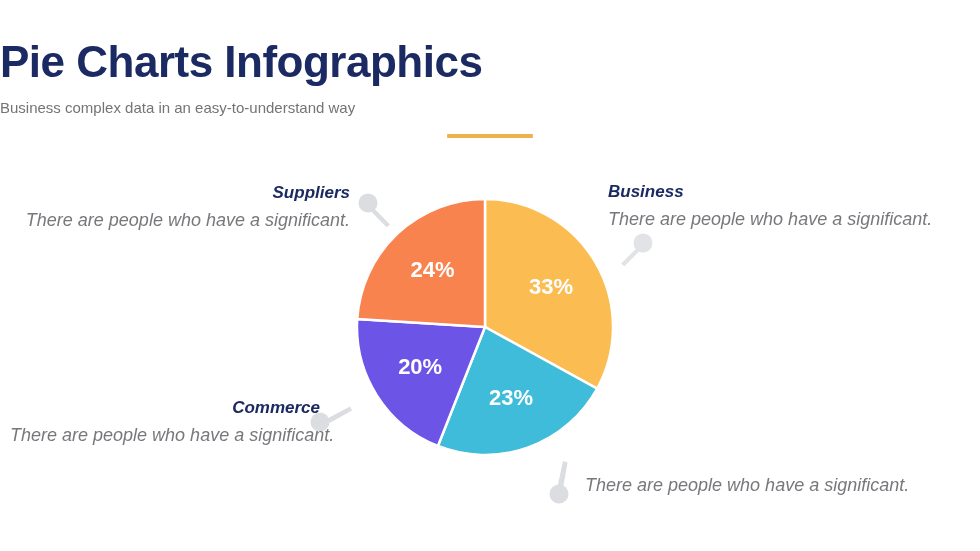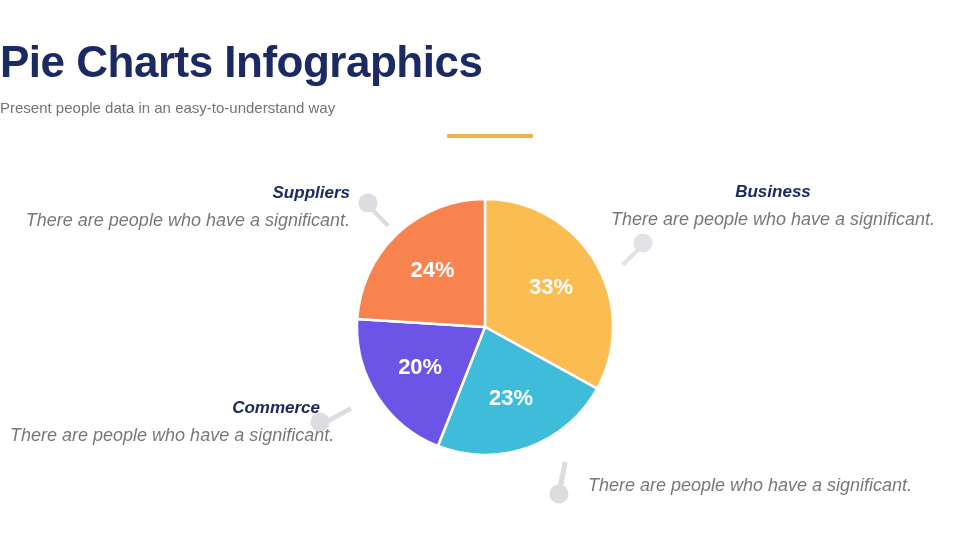--- a/index.html
+++ b/index.html
@@ -83,21 +83,21 @@
     margin: 0;
   }
   .callout .c-desc {
     font-size: 18px;
     color: #77787c;
     line-height: 1.35;
     margin: 5px 0 0 0;
     white-space: nowrap;
   }
   .align-right { text-align: right; }
-  .align-left  { text-align: center;  }
+  .align-left  { text-align: left;  }
 
   #callout-suppliers  { left: 20px;  top: 183px; width: 330px; }
   #callout-business   { left: 608px; top: 182px; width: 330px; }
   #callout-commerce   { left: 10px;  top: 398px; width: 310px; }
   #callout-marketing  { left: 585px; top: 468px; width: 330px; }
 
   
   .pin {
     position: absolute;
     pointer-events: none;
@@ -107,21 +107,21 @@
   #pin-commerce  { left: 308px; top: 398px; }
   #pin-marketing { left: 544px; top: 457px; }
 </style>
 </head>
 <body>
 
 <div id="slide">
 
   <div class="header">
     <h1 class="title">Pie Charts Infographics</h1>
-    <p class="subtitle">Present people data in an easy-to-understand way</p>
+    <p class="subtitle">Business complex data in an easy-to-understand way</p>
     <div class="accent-bar"></div>
   </div>
 
   <div class="pie-wrap">
     <svg class="pie-svg" width="260" height="260" viewBox="0 0 260 260">
       <g>
         <path id="slice-0" stroke="#ffffff" stroke-width="2.5" d="M 130 130 L 130.00 2.00 A 128 128 0 0 1 242.17 191.66 Z" fill="#fbbc52"></path>
         <path id="slice-1" stroke="#ffffff" stroke-width="2.5" d="M 130 130 L 242.17 191.66 A 128 128 0 0 1 82.88 249.01 Z" fill="#3ebcd9"></path>
         <path id="slice-2" stroke="#ffffff" stroke-width="2.5" d="M 130 130 L 82.88 249.01 A 128 128 0 0 1 2.25 121.96 Z" fill="#6b54e6"></path>
         <path id="slice-3" stroke="#ffffff" stroke-width="2.5" d="M 130 130 L 2.25 121.96 A 128 128 0 0 1 130.00 2.00 Z" fill="#f8834f"></path>

